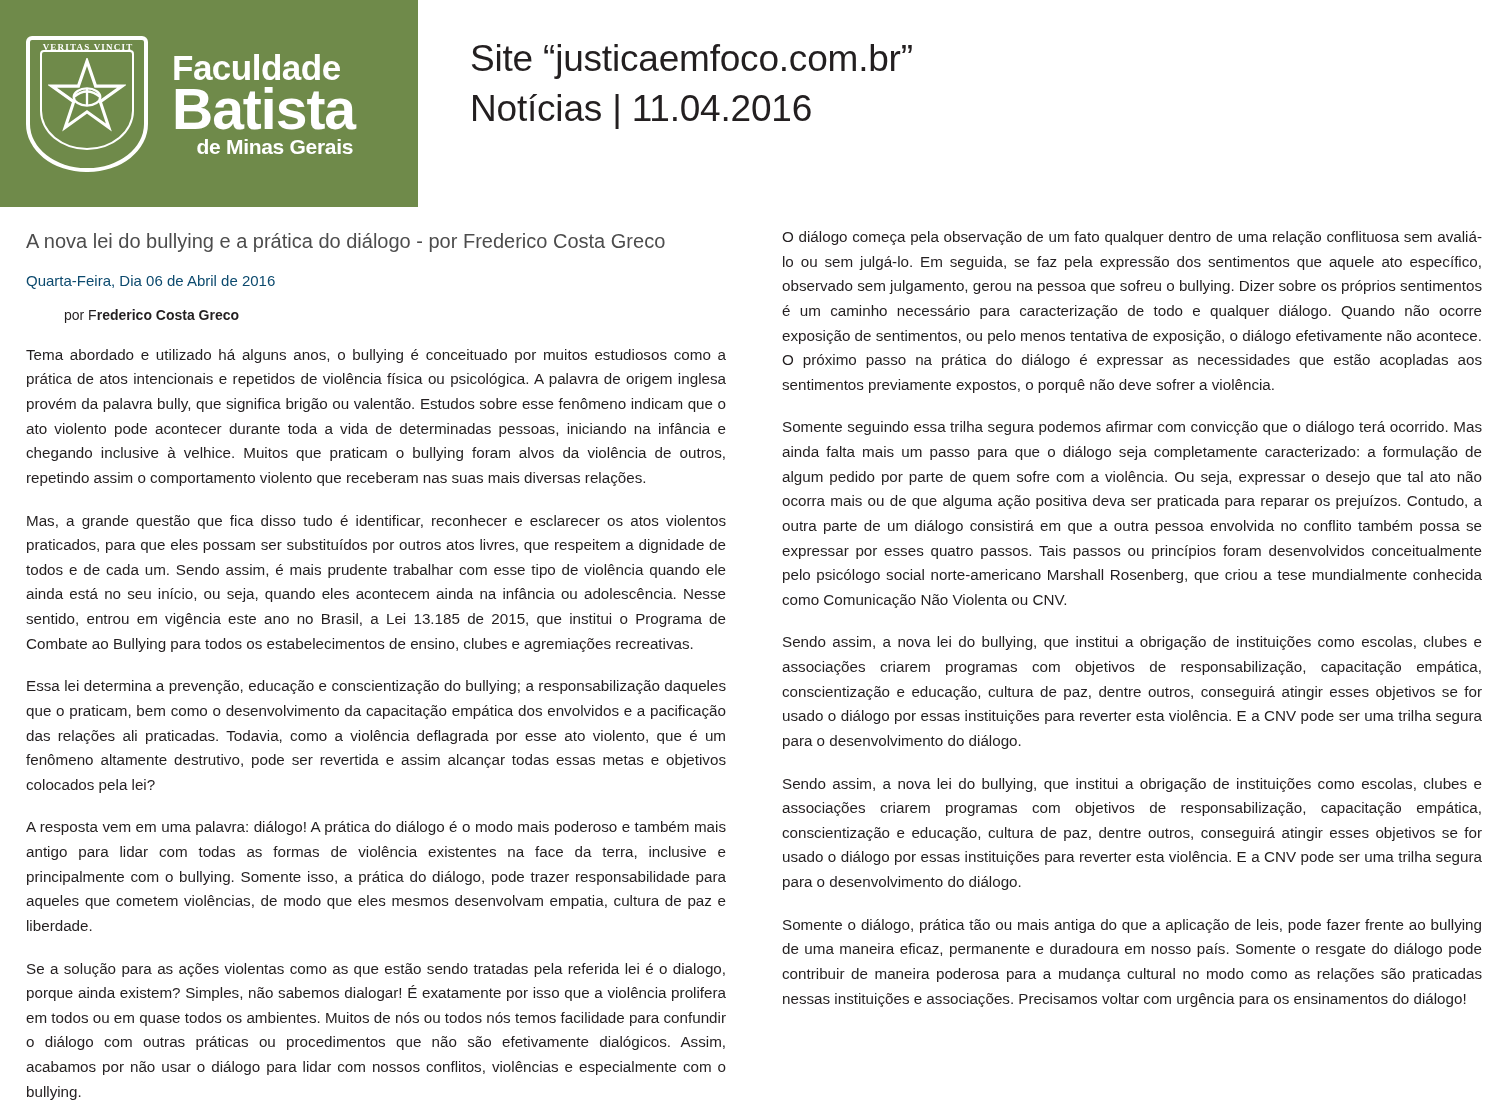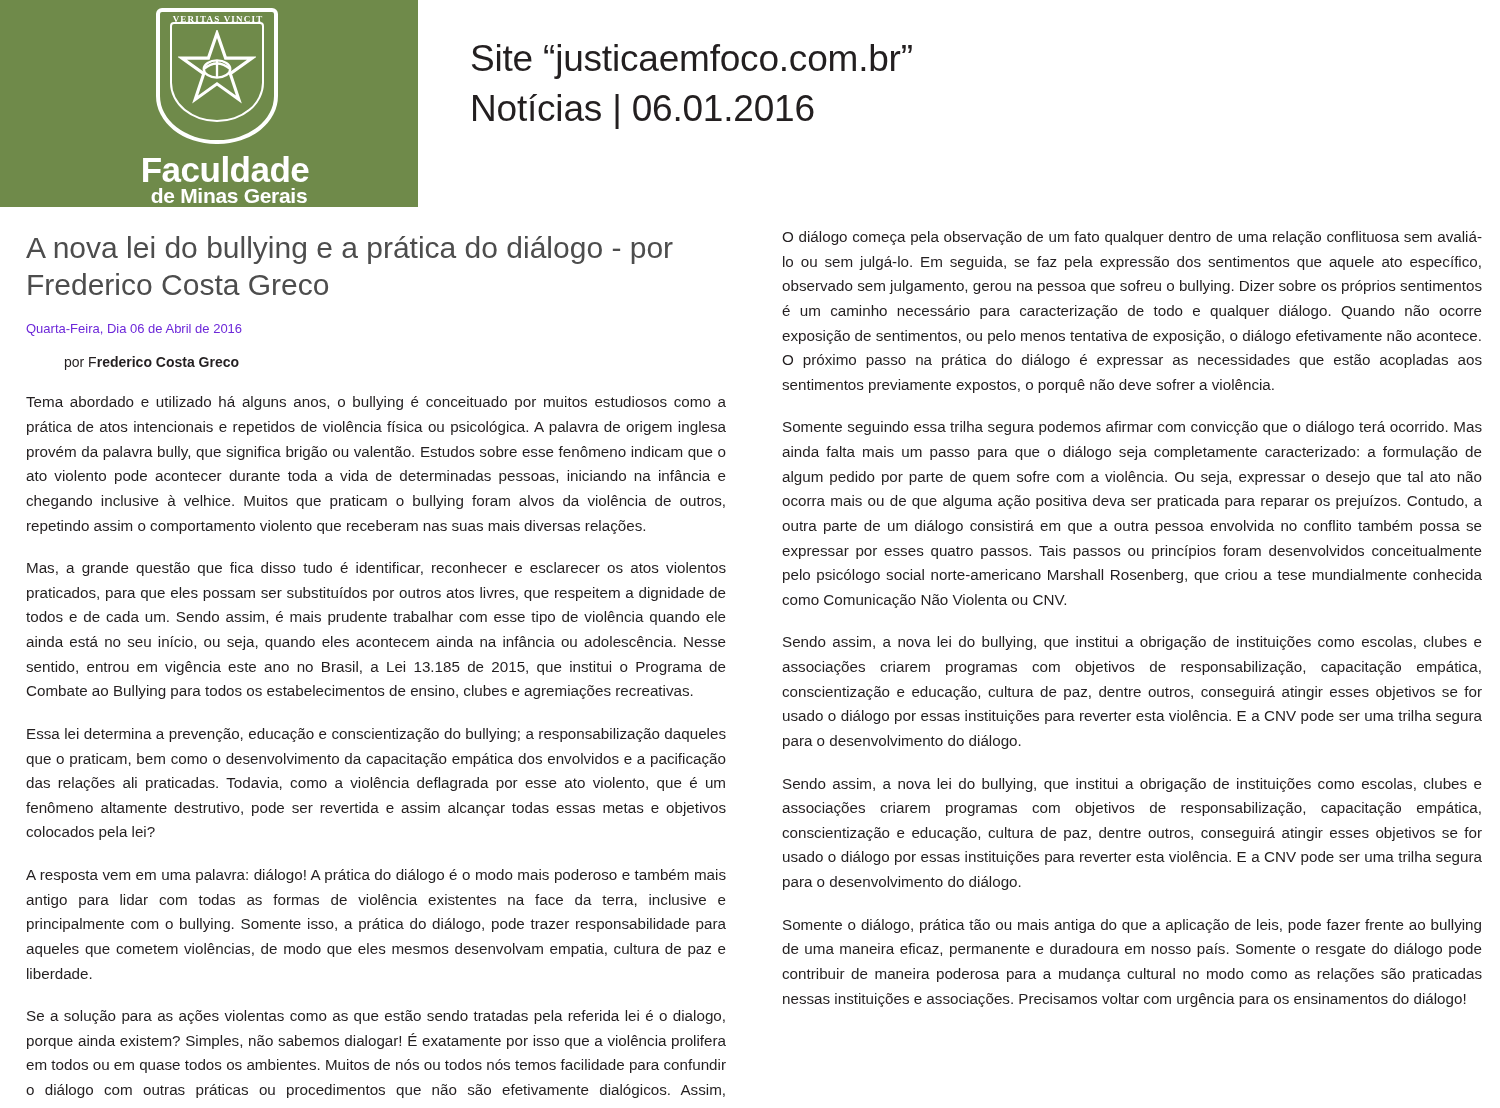--- a/index.html
+++ b/index.html
@@ -22,21 +22,20 @@
     height: 207px;
     width: 100%;
   }
   .header-brand {
     width: 418px;
     background: #6f8a4a;
     display: flex;
     align-items: center;
     padding-left: 18px;
     box-sizing: border-box;
-    flex-direction: column;
   }
   .crest {
     width: 140px;
     height: 152px;
     position: relative;
     flex: 0 0 auto;
   }
   .crest-shield {
     position: absolute;
     left: 8px;
@@ -126,29 +125,29 @@
     display: flex;
     padding: 18px 26px 0 26px;
     box-sizing: border-box;
     gap: 56px;
   }
   .col {
     width: 700px;
     flex: 0 0 700px;
   }
   .article-title {
-    font-size: 30px;
+    font-size: 20px;
     color: #4d4d4d;
     line-height: 1.24;
     font-weight: normal;
     margin: 4px 0 18px 0;
   }
   .article-date {
-    font-size: 13px;
-    color: #6d28d9;
+    font-size: 15px;
+    color: #0c4a6e;
     margin-bottom: 18px;
   }
   .byline {
     font-size: 14px;
     color: #231f20;
     margin-bottom: 20px;
     margin-left: 38px;
   }
   .byline .by-pre { font-weight: normal; }
   .byline .by-name { font-weight: bold; }
@@ -183,27 +182,28 @@
       <svg class="crest-star" viewBox="0 0 100 100" aria-hidden="true">
         <polygon points="50,4 61,36 95,36 67,56 78,89 50,69 22,89 33,56 5,36 39,36" fill="none" stroke="#ffffff" stroke-width="4"></polygon>
         <ellipse cx="50" cy="50" rx="17" ry="11" fill="none" stroke="#ffffff" stroke-width="3"></ellipse>
         <path d="M33 50 q17 -14 34 0" fill="none" stroke="#ffffff" stroke-width="3"></path>
         <line x1="50" y1="39" x2="50" y2="61" stroke="#ffffff" stroke-width="3"></line>
       </svg>
     </div>
 
     <div class="brand-text">
       <div class="brand-line1">Faculdade</div>
+      <div class="brand-line2">Batista</div>
       <div class="brand-line3">de Minas Gerais</div>
     </div>
   </div>
 
   <div class="header-title">
     <div class="header-site">Site “justicaemfoco.com.br”</div>
-    <div class="header-sub">Notícias | 06.01.2016</div>
+    <div class="header-sub">Notícias | 11.04.2016</div>
   </div>
 </div>
 
 <div class="content">
 
   <div class="col">
     <h1 class="article-title">A nova lei do bullying e a prática do diálogo - por Frederico Costa Greco</h1>
     <div class="article-date">Quarta-Feira, Dia 06 de Abril de 2016</div>
     <div class="byline"><span class="by-pre">por F</span><span class="by-name">rederico Costa Greco</span></div>
 

